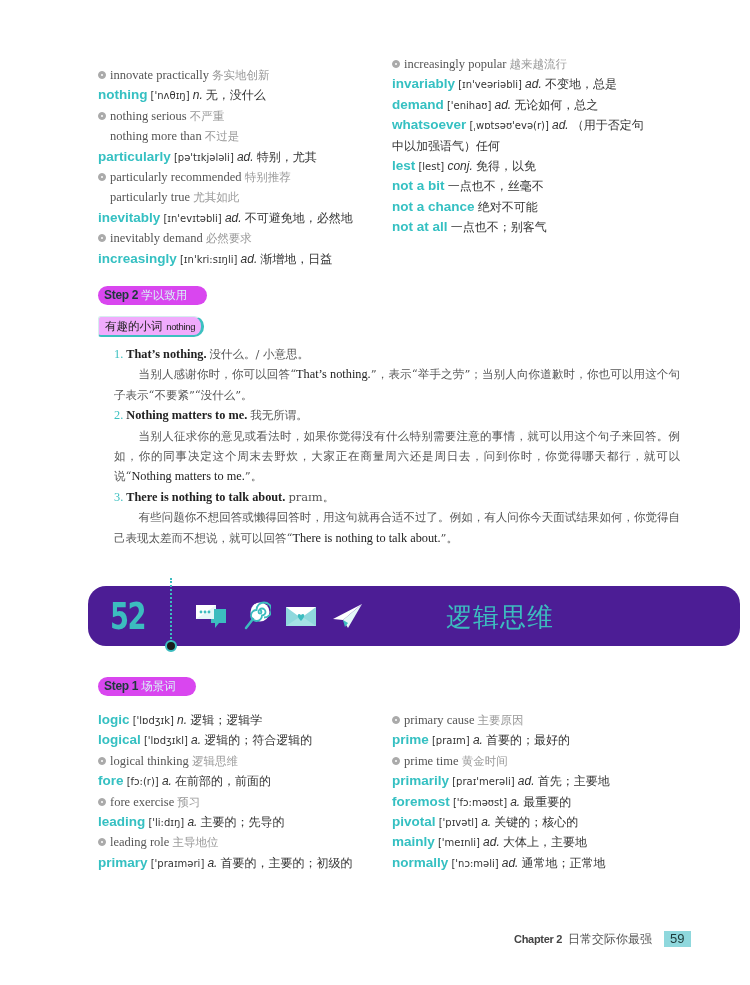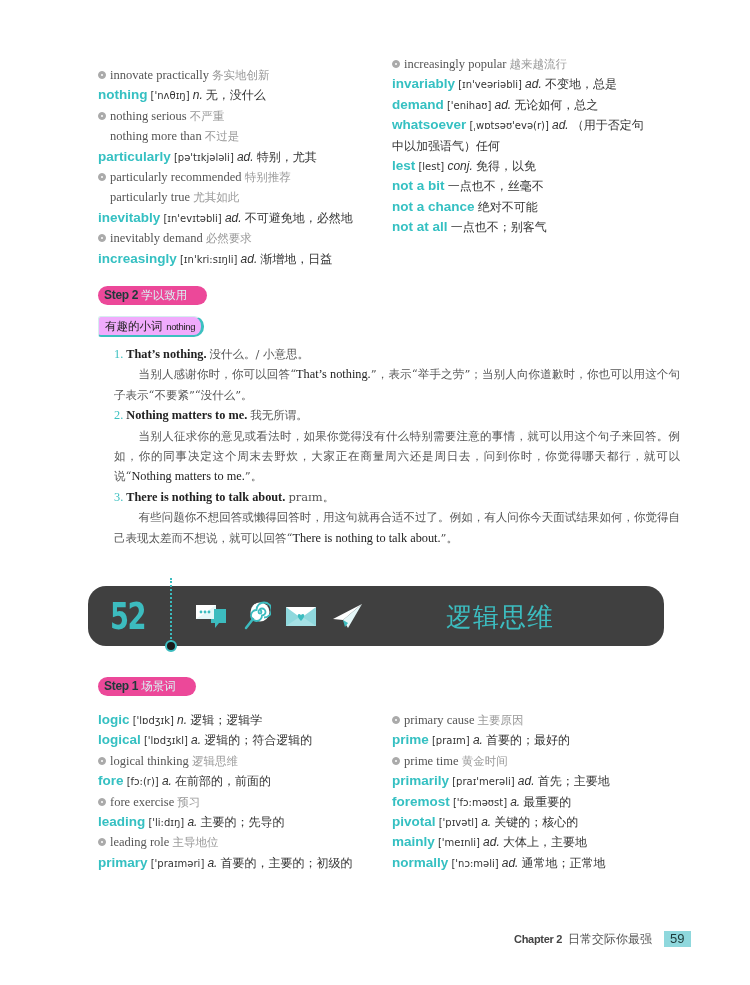--- a/index.html
+++ b/index.html
@@ -13,36 +13,36 @@
   .hw { font-family: "Liberation Sans", sans-serif; font-weight: bold; color: #35c0c2; font-size: 13.5px; }
   .ph { font-family: "DejaVu Sans", sans-serif; color: #333; font-size: 10px; }
   .pos { font-family: "Liberation Sans", sans-serif; font-style: italic; color: #333; font-size: 12px; }
   .def { font-family: "DejaVu Sans", sans-serif; color: #333; font-size: 12px; }
   .col-phrase { font-family: "Liberation Serif", serif; color: #555; font-size: 12.5px; }
   .col-phrase .zh { color: #999; font-family: "DejaVu Serif", serif; font-size: 11.5px; }
   .bullet { display: inline-block; width: 8px; height: 8px; border-radius: 50%; background: #aaa; border: 1px solid #aaa; box-sizing: border-box; margin-right: 4px; vertical-align: 0px; position: relative; }
   .bullet::after { content: ""; position: absolute; left: 2px; top: 2px; width: 2px; height: 2px; background: #fff; border-radius: 50%; }
   .indent { padding-left: 12px; }
 
-  .step-badge { position: absolute; height: 19px; line-height: 19px; border-radius: 10px; background: #ec4899; padding: 0 20px 0 6px; font-family: "Liberation Sans", sans-serif; font-size: 12px; }
+  .step-badge { position: absolute; height: 19px; line-height: 19px; border-radius: 10px; background: #d946ef; padding: 0 20px 0 6px; font-family: "Liberation Sans", sans-serif; font-size: 12px; }
   .step-badge .step-no { color: #1d3a3a; font-weight: bold; letter-spacing: -0.3px; }
   .step-badge .step-title { color: #d8f6f6; margin-left: 3px; font-family: "DejaVu Sans", sans-serif; font-size: 11.5px; }
 
   .tip-tag { position: absolute; height: 18px; line-height: 18px; border-radius: 3px 10px 10px 3px; border: 1px solid #d6eeee; border-right: 3px solid #3cc0c0; border-bottom: 2px solid #3cc0c0; padding: 0 6px; font-family: "DejaVu Sans", sans-serif; font-size: 11.5px; color: #222; background: #f0abfc; }
   .tip-tag .tip-en { font-family: "Liberation Sans", sans-serif; font-size: 9.5px; letter-spacing: -0.3px; }
 
   .para { position: absolute; left: 114px; width: 566px; font-size: 12.3px; line-height: 20.4px; color: #444; }
   .para .num { color: #3cc0c0; font-family: "Liberation Serif", serif; }
   .para .en-b { font-weight: bold; color: #222; font-family: "Liberation Serif", serif; }
   .para .zh { font-family: "DejaVu Serif", serif; font-size: 11.5px; color: #555; }
   .para .en { font-family: "Liberation Serif", serif; color: #222; }
   .para p { margin: 0; }
   .para .body { text-indent: 2em; text-align: justify; }
 
-  .banner { position: absolute; left: 88px; top: 586px; width: 576px; height: 60px; background: #404040; border-radius: 18px; }
+  .banner { position: absolute; left: 88px; top: 586px; width: 652px; height: 60px; background: #4c1d95; border-radius: 18px; }
   .banner-num { position: absolute; left: 22px; top: 8px; font-family: "DejaVu Sans", sans-serif; font-size: 38px; font-weight: bold; color: #3cbcbf; letter-spacing: -2px; transform: scaleX(0.72); transform-origin: left center; }
   .banner-dots { position: absolute; left: 82px; top: -8px; height: 64px; border-left: 2px dotted #3cbcbf; }
   .banner-pin { position: absolute; left: 77px; top: 54px; width: 12px; height: 12px; border-radius: 50%; background: #1b1b1b; border: 2px solid #3cbcbf; box-sizing: border-box; }
   .banner-title { position: absolute; left: 358px; top: 14px; font-family: "DejaVu Sans", sans-serif; font-size: 26px; color: #3cbcbf; letter-spacing: 1px; }
   .banner-icons { position: absolute; left: 107px; top: 14px; height: 32px; display: flex; gap: 14px; align-items: center; }
   .banner-icons svg { display: block; }
 
   .footer { position: absolute; top: 930px; left: 514px; height: 18px; display: flex; align-items: center; font-family: "Liberation Sans", sans-serif; }
   .footer .chap { font-weight: bold; font-size: 11px; color: #444; letter-spacing: -0.3px; }
   .footer .chap-title { font-family: "DejaVu Sans", sans-serif; font-size: 12px; color: #555; margin-left: 6px; }

